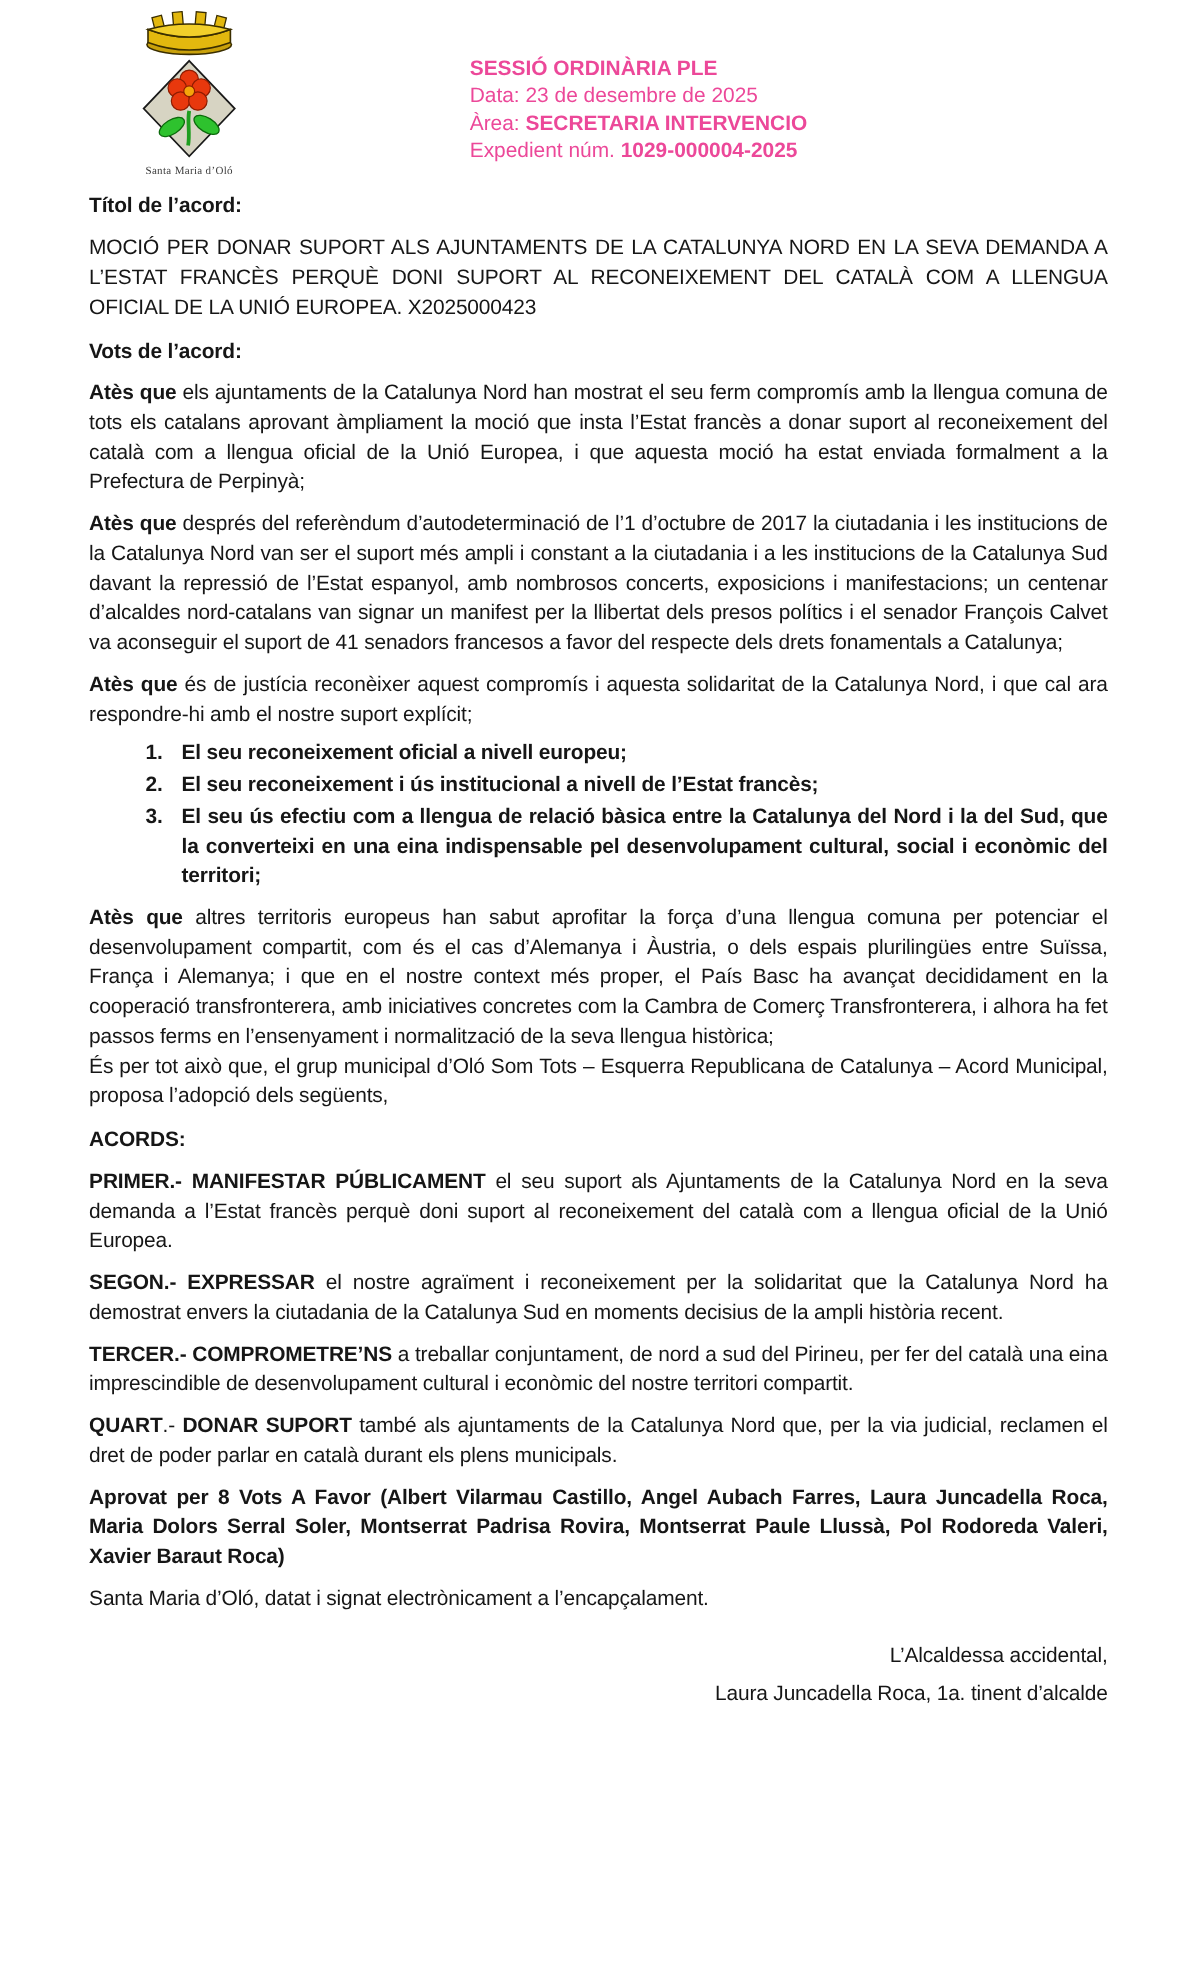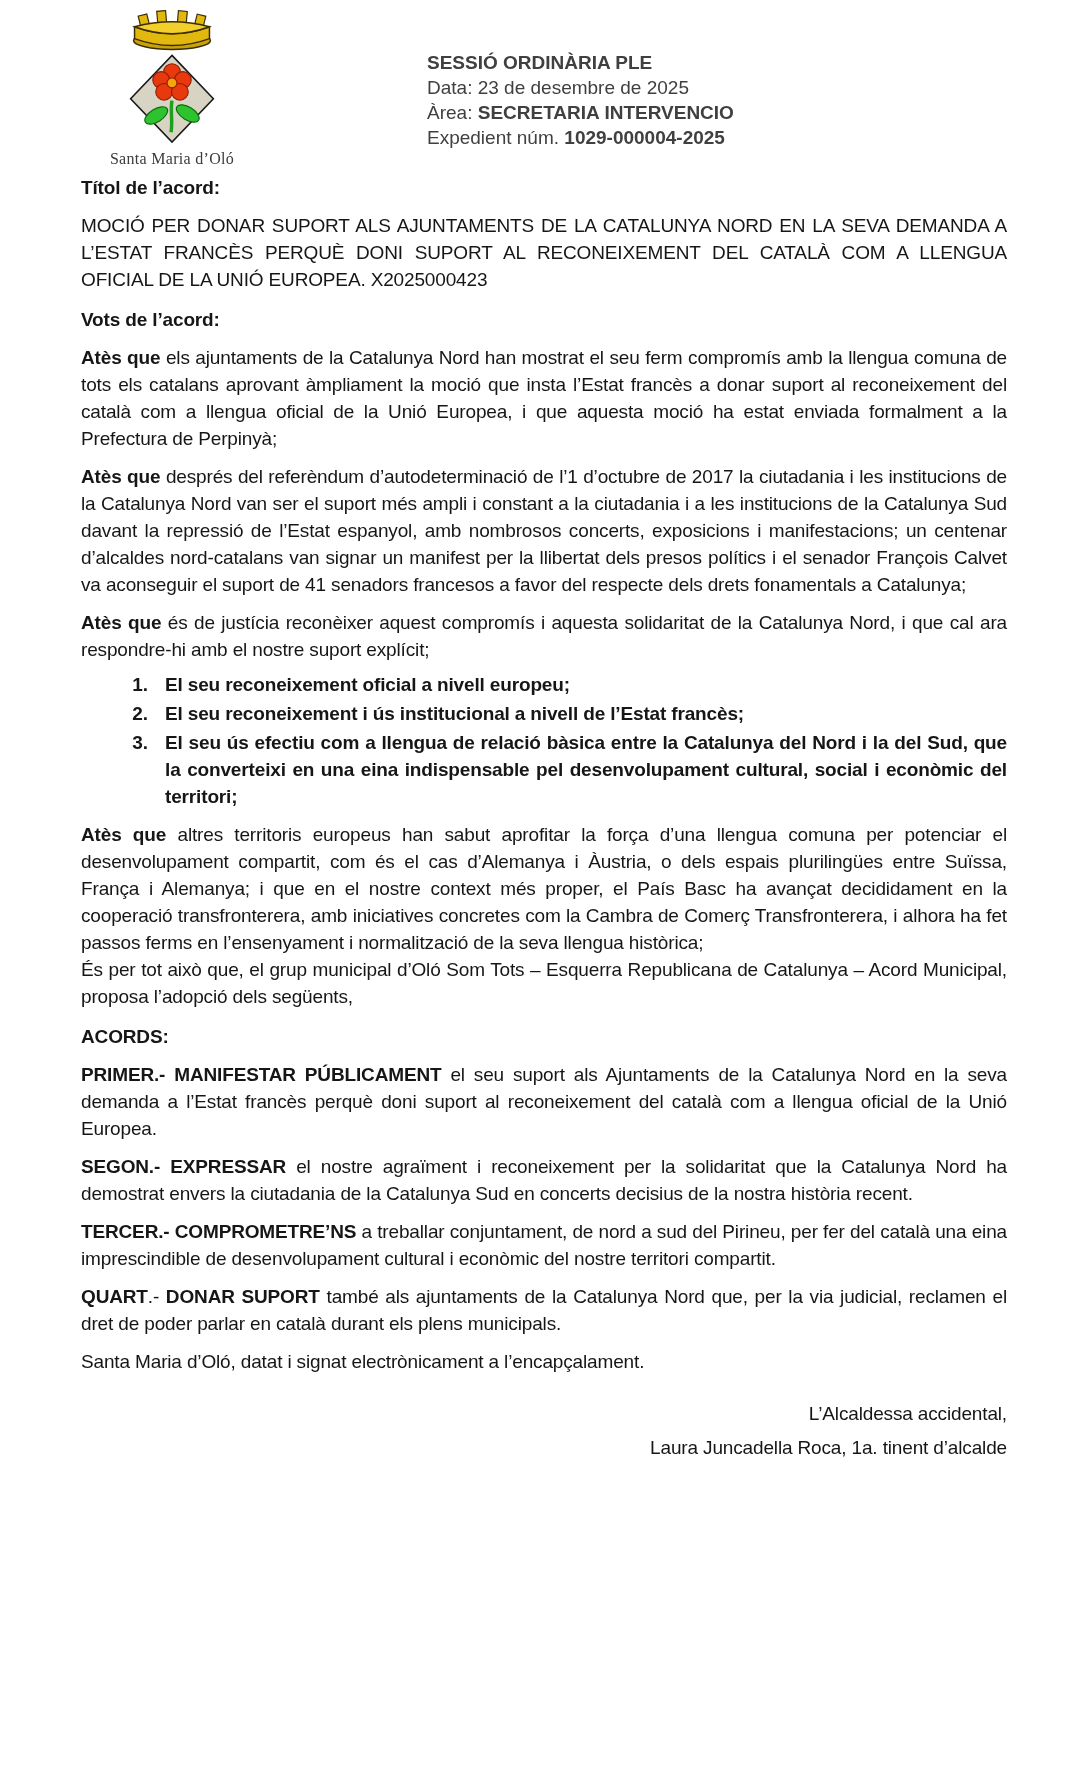--- a/index.html
+++ b/index.html
@@ -12,25 +12,25 @@
     color:#161616;
   }
   
   .logo-block {
     position:absolute; left:92px; top:10px; width:160px;
     text-align:center;
   }
   .logo-svg { width:150px; height:138px; display:block; margin:0 auto; }
   .logo-caption {
     font-family:"Liberation Serif", serif;
-    font-size:16px; color:#3c3c3c; margin-top:2px; letter-spacing:0.3px;
+    font-size:10px; color:#3c3c3c; margin-top:2px; letter-spacing:0.3px;
   }
   .session-info {
     position:absolute; left:427px; top:50px;
-    font-size:19px; line-height:25px; color:#404040;
+    font-size:19px; line-height:25px; color:#ec4899;
   }
   .si-line { white-space:nowrap; }
   .bold { font-weight:bold; }
   
   .content {
     position:absolute; left:81px; top:174px; width:926px;
     font-size:19px; line-height:27px; letter-spacing:-0.15px;
     text-align:justify;
   }
   .content .h {
@@ -112,26 +112,27 @@
     </ol>
 
     <p><b>Atès que</b><span> altres territoris europeus han sabut aprofitar la força d’una llengua comuna per potenciar el desenvolupament compartit, com és el cas d’Alemanya i Àustria, o dels espais plurilingües entre Suïssa, França i Alemanya; i que en el nostre context més proper, el País Basc ha avançat decididament en la cooperació transfronterera, amb iniciatives concretes com la Cambra de Comerç Transfronterera, i alhora ha fet passos ferms en l’ensenyament i normalització de la seva llengua històrica;</span></p>
 
     <p class="no-gap"><span>És per tot això que, el grup municipal d’Oló Som Tots – Esquerra Republicana de Catalunya – Acord Municipal, proposa l’adopció dels següents,</span></p>
 
     <div class="h">ACORDS:</div>
 
     <p><b>PRIMER.- MANIFESTAR PÚBLICAMENT</b><span> el seu suport als Ajuntaments de la Catalunya Nord en la seva demanda a l’Estat francès perquè doni suport al reconeixement del català com a llengua oficial de la Unió Europea.</span></p>
 
-    <p><b>SEGON.- EXPRESSAR</b><span> el nostre agraïment i reconeixement per la solidaritat que la Catalunya Nord ha demostrat envers la ciutadania de la Catalunya Sud en concerts decisius de la nostra història recent.</span></p>
+    <p><b>SEGON.- EXPRESSAR</b><span> el nostre agraïment i reconeixement per la solidaritat que la Catalunya Nord ha demostrat envers la ciutadania de la Catalunya Sud en moments decisius de la ampli història recent.</span></p>
 
     <p><b>TERCER.- COMPROMETRE’NS</b><span> a treballar conjuntament, de nord a sud del Pirineu, per fer del català una eina imprescindible de desenvolupament cultural i econòmic del nostre territori compartit.</span></p>
 
     <p><b>QUART</b><span>.- </span><b>DONAR SUPORT</b><span> també als ajuntaments de la Catalunya Nord que, per la via judicial, reclamen el dret de poder parlar en català durant els plens municipals.</span></p>
 
+    <p><b>Aprovat per 8 Vots A Favor (Albert Vilarmau Castillo, Angel Aubach Farres, Laura Juncadella Roca, Maria Dolors Serral Soler, Montserrat Padrisa Rovira, Montserrat Paule Llussà, Pol Rodoreda Valeri, Xavier Baraut Roca)</b></p>
 
     <p><span>Santa Maria d’Oló, datat i signat electrònicament a l’encapçalament.</span></p>
 
     <div class="sig">
       <div class="sig-line">L’Alcaldessa accidental,</div>
       <div class="sig-line">Laura Juncadella Roca, 1a. tinent d’alcalde</div>
     </div>
 
   </div>
 </div>

